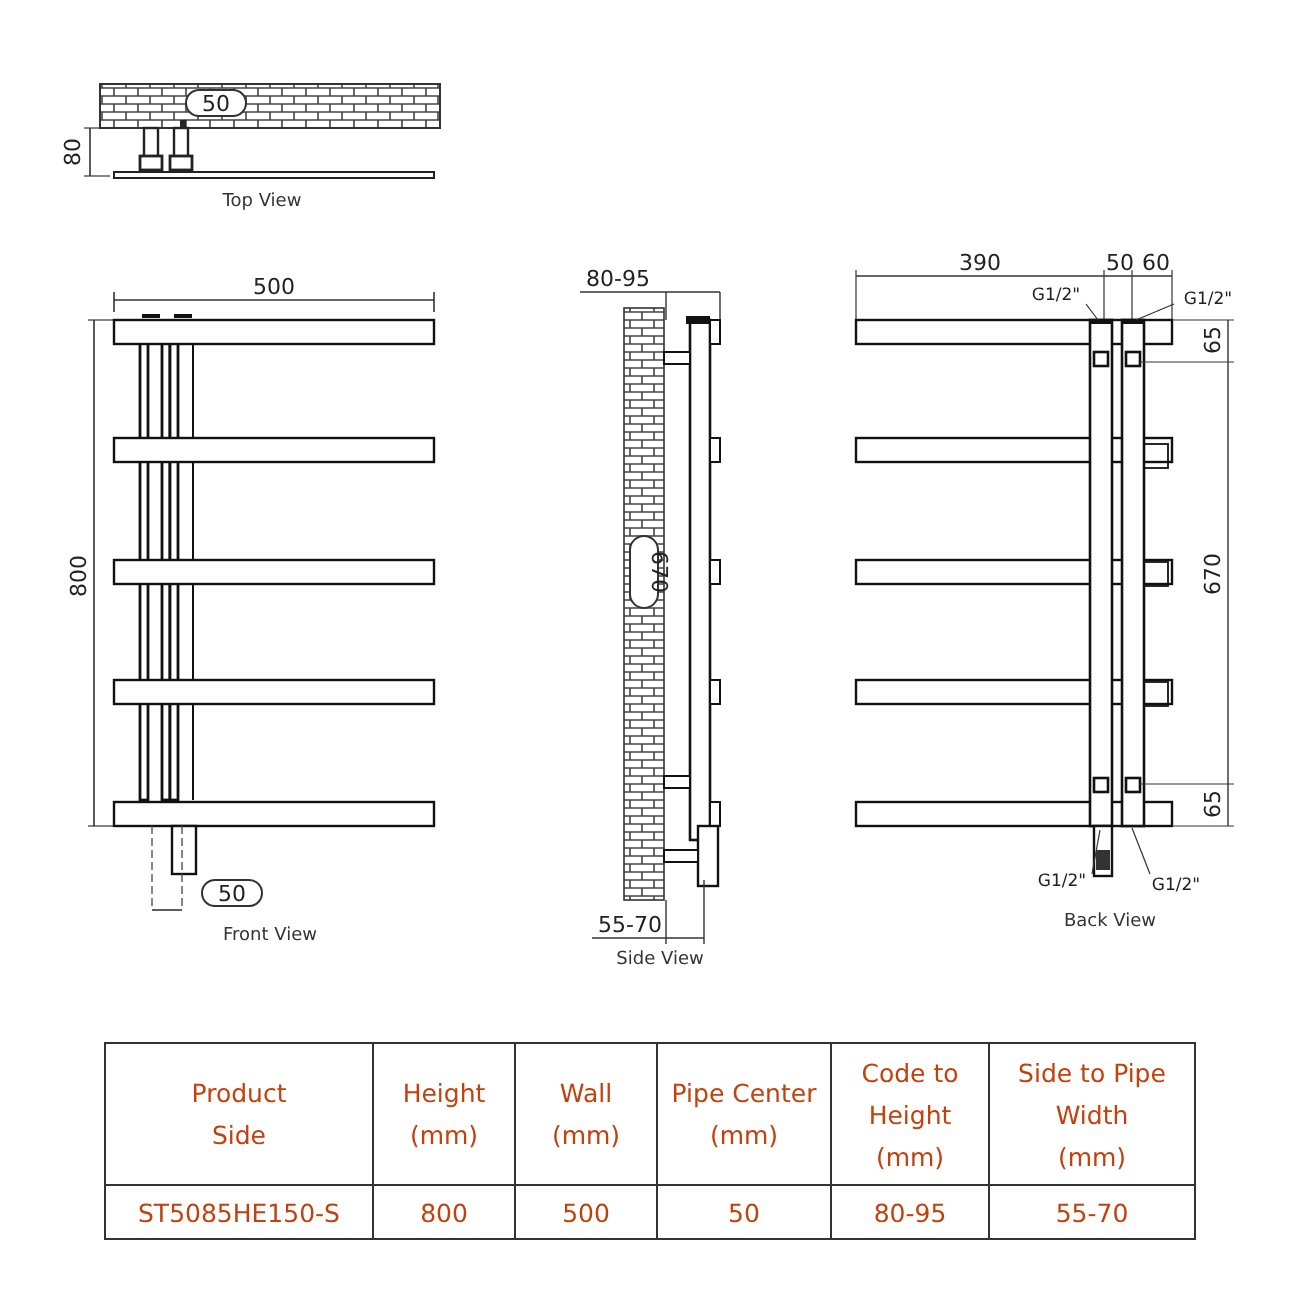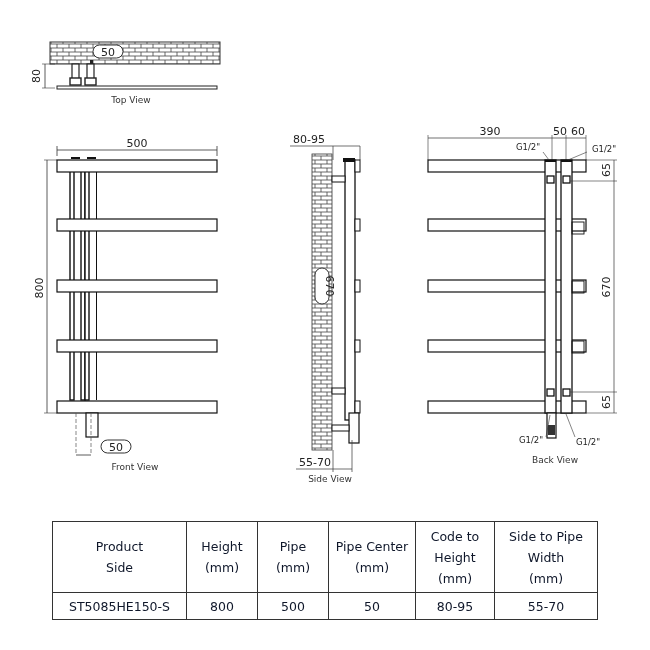--- a/index.html
+++ b/index.html
@@ -5,21 +5,21 @@
   html, body { margin: 0; padding: 0; background: #ffffff; }
   body { width: 650px; height: 650px; position: relative; overflow: hidden; font-family: "DejaVu Sans", sans-serif; }
   #drawing { position: absolute; left: 0; top: 0; width: 650px; height: 500px; }
   .lbl { font-family: "DejaVu Sans", sans-serif; fill: #222; }
   .dim { font-size: 11px; }
   .cap { font-size: 9px; fill: #333; }
   .small { font-size: 8.5px; }
   #spec-table {
     position: absolute; left: 52px; top: 521px;
     border-collapse: collapse;
-    font-family: "DejaVu Sans", sans-serif; font-size: 12.5px; color: #0f172a;
+    font-family: "DejaVu Sans", sans-serif; font-size: 12.5px; color: #c2410c;
   }
   #spec-table th, #spec-table td {
     border: 1.3px solid #333; text-align: center; font-weight: normal; padding: 0 3px; line-height: 21px;
   }
   #spec-table th { height: 70px; }
   #spec-table td { height: 26px; }
 </style>
 </head>
 <body>
 
@@ -178,21 +178,21 @@
     <tr>
       <th style="width:127px">
         <div>Product</div>
         <div>Side</div>
       </th>
       <th style="width:64px">
         <div>Height</div>
         <div>(mm)</div>
       </th>
       <th style="width:64px">
-        <div>Pipe</div>
+        <div>Wall</div>
         <div>(mm)</div>
       </th>
       <th style="width:80px">
         <div>Pipe Center</div>
         <div>(mm)</div>
       </th>
       <th style="width:72px">
         <div>Code to</div>
         <div>Height</div>
         <div>(mm)</div>

